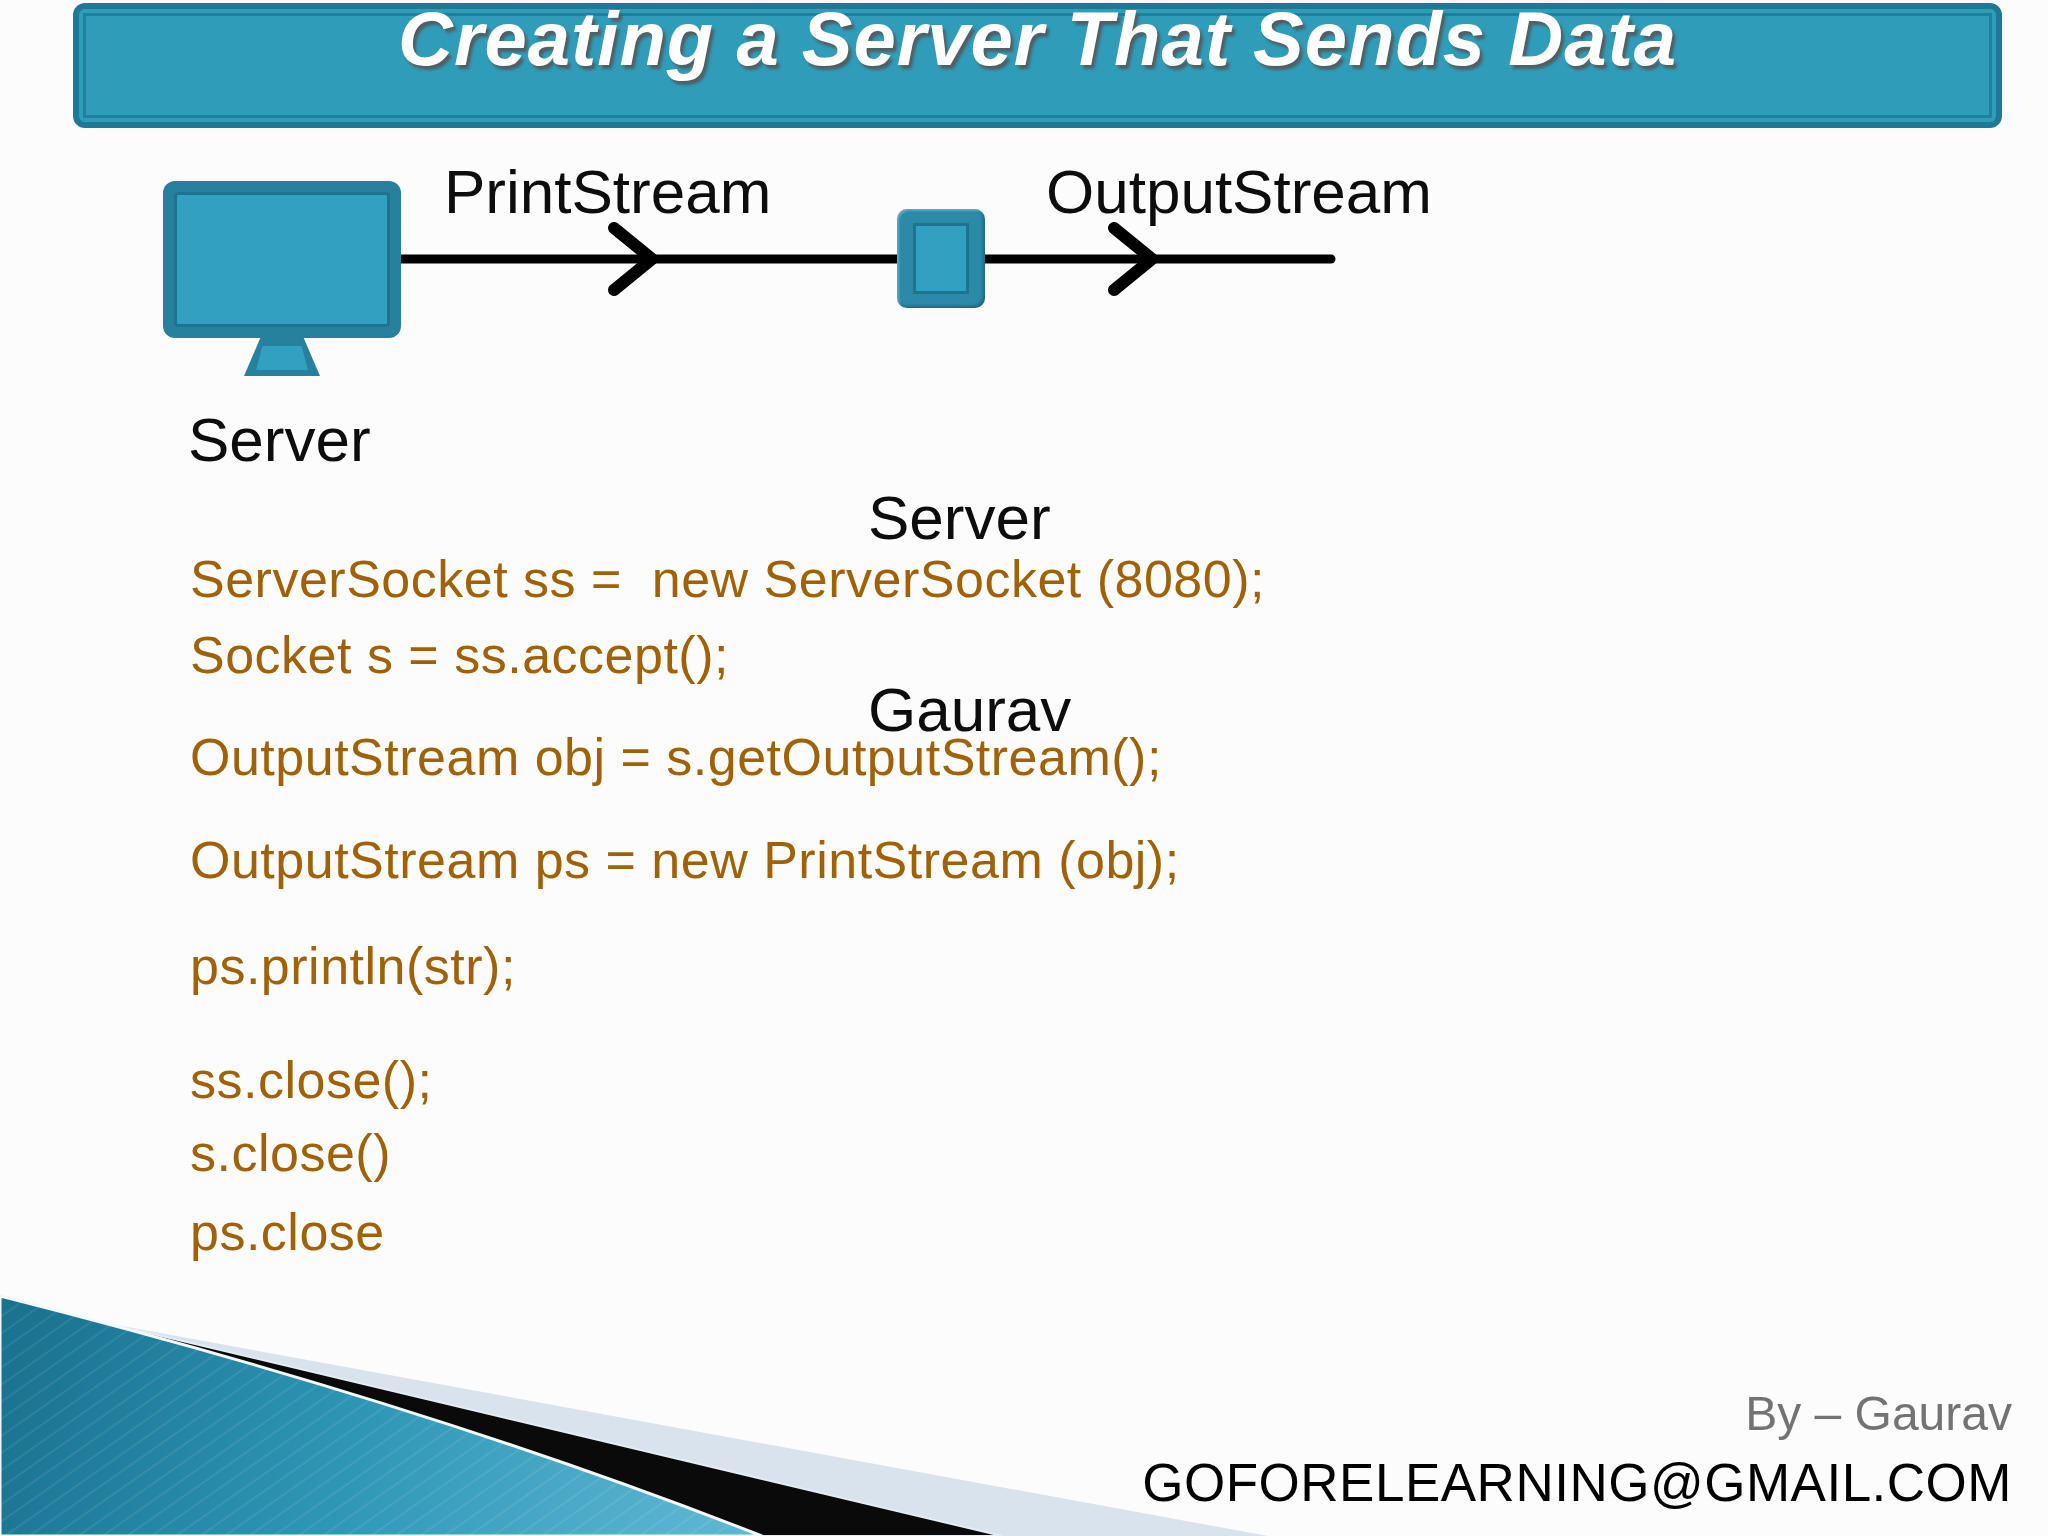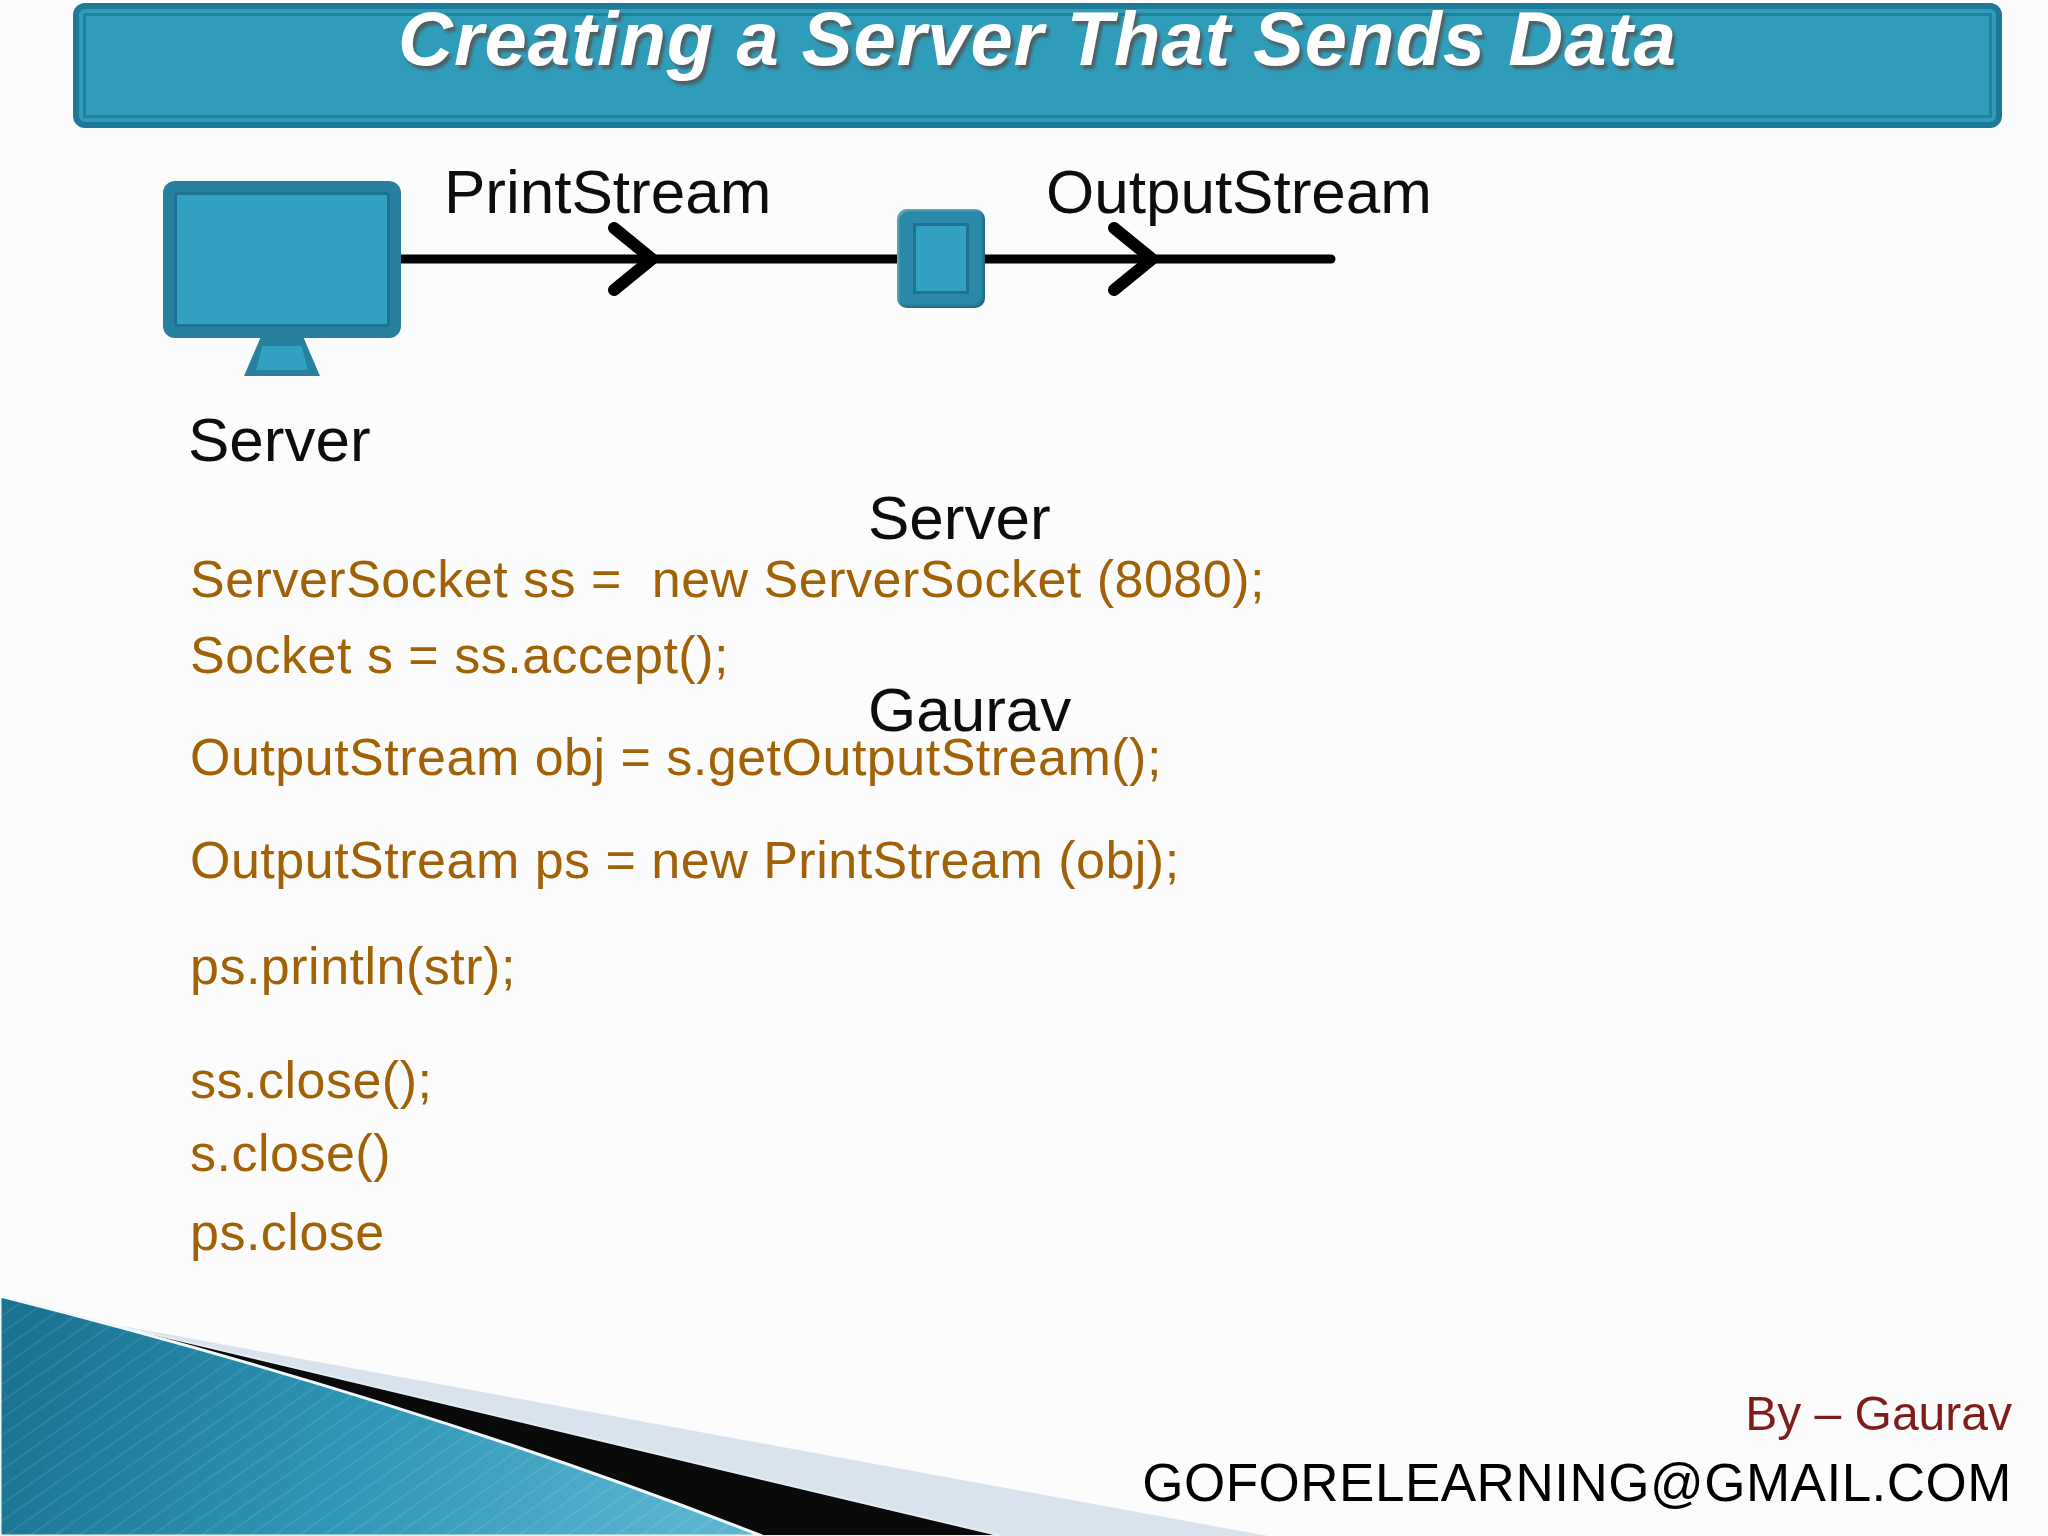--- a/index.html
+++ b/index.html
@@ -72,21 +72,21 @@
   
   .code-line{
     left:190px;font-size:52px;line-height:1.0;color:#a16207;white-space:pre;
     letter-spacing:0.5px;
   }
   .cl0{top:553px;} .cl1{top:629px;} .cl2{top:731px;} .cl3{top:834px;}
   .cl4{top:940px;} .cl5{top:1054px;} .cl6{top:1127px;} .cl7{top:1206px;}
 
   
   .byline{
-    right:36px;top:1386px;font-size:48px;color:#7f1d1d;white-space:pre;
+    right:36px;top:1386px;font-size:48px;color:#737373;white-space:pre;
   }
   .email{
     right:36px;top:1452px;font-size:53px;color:#000000;
     letter-spacing:0.5px;white-space:pre;
   }
 
   
   .overlay-svg{left:0;top:0;width:2048px;height:1536px;pointer-events:none;}
 </style>
 </head>

